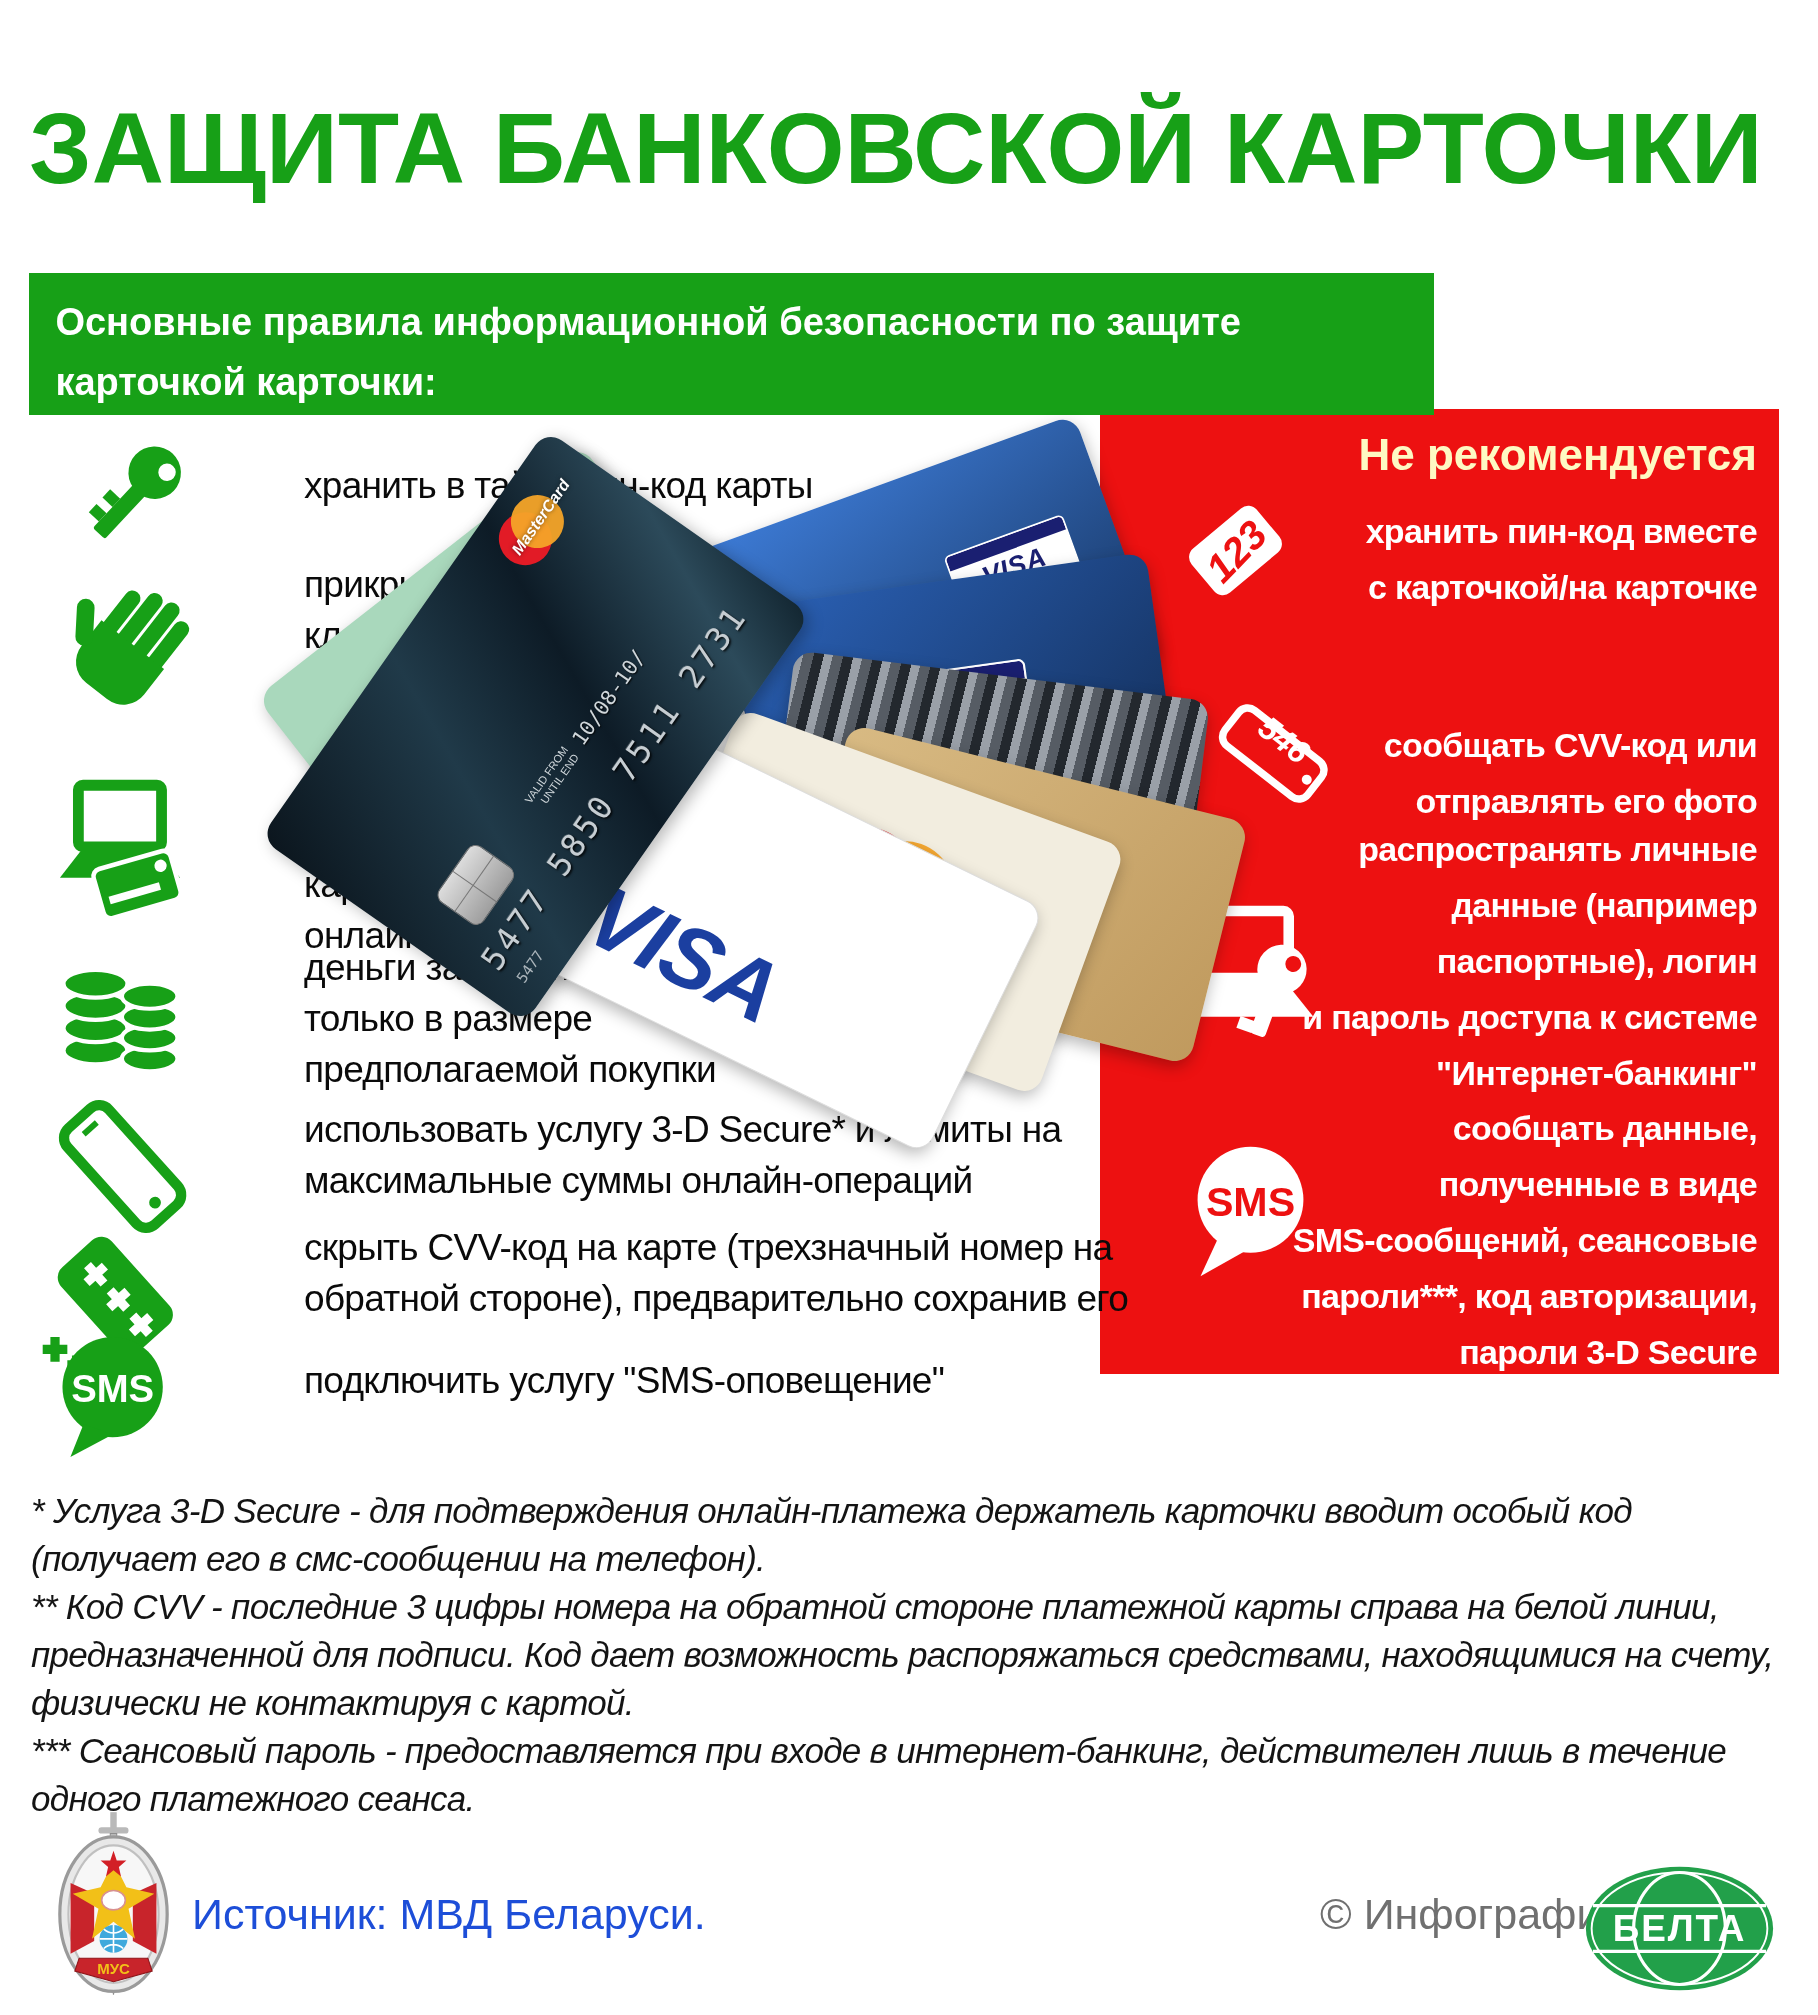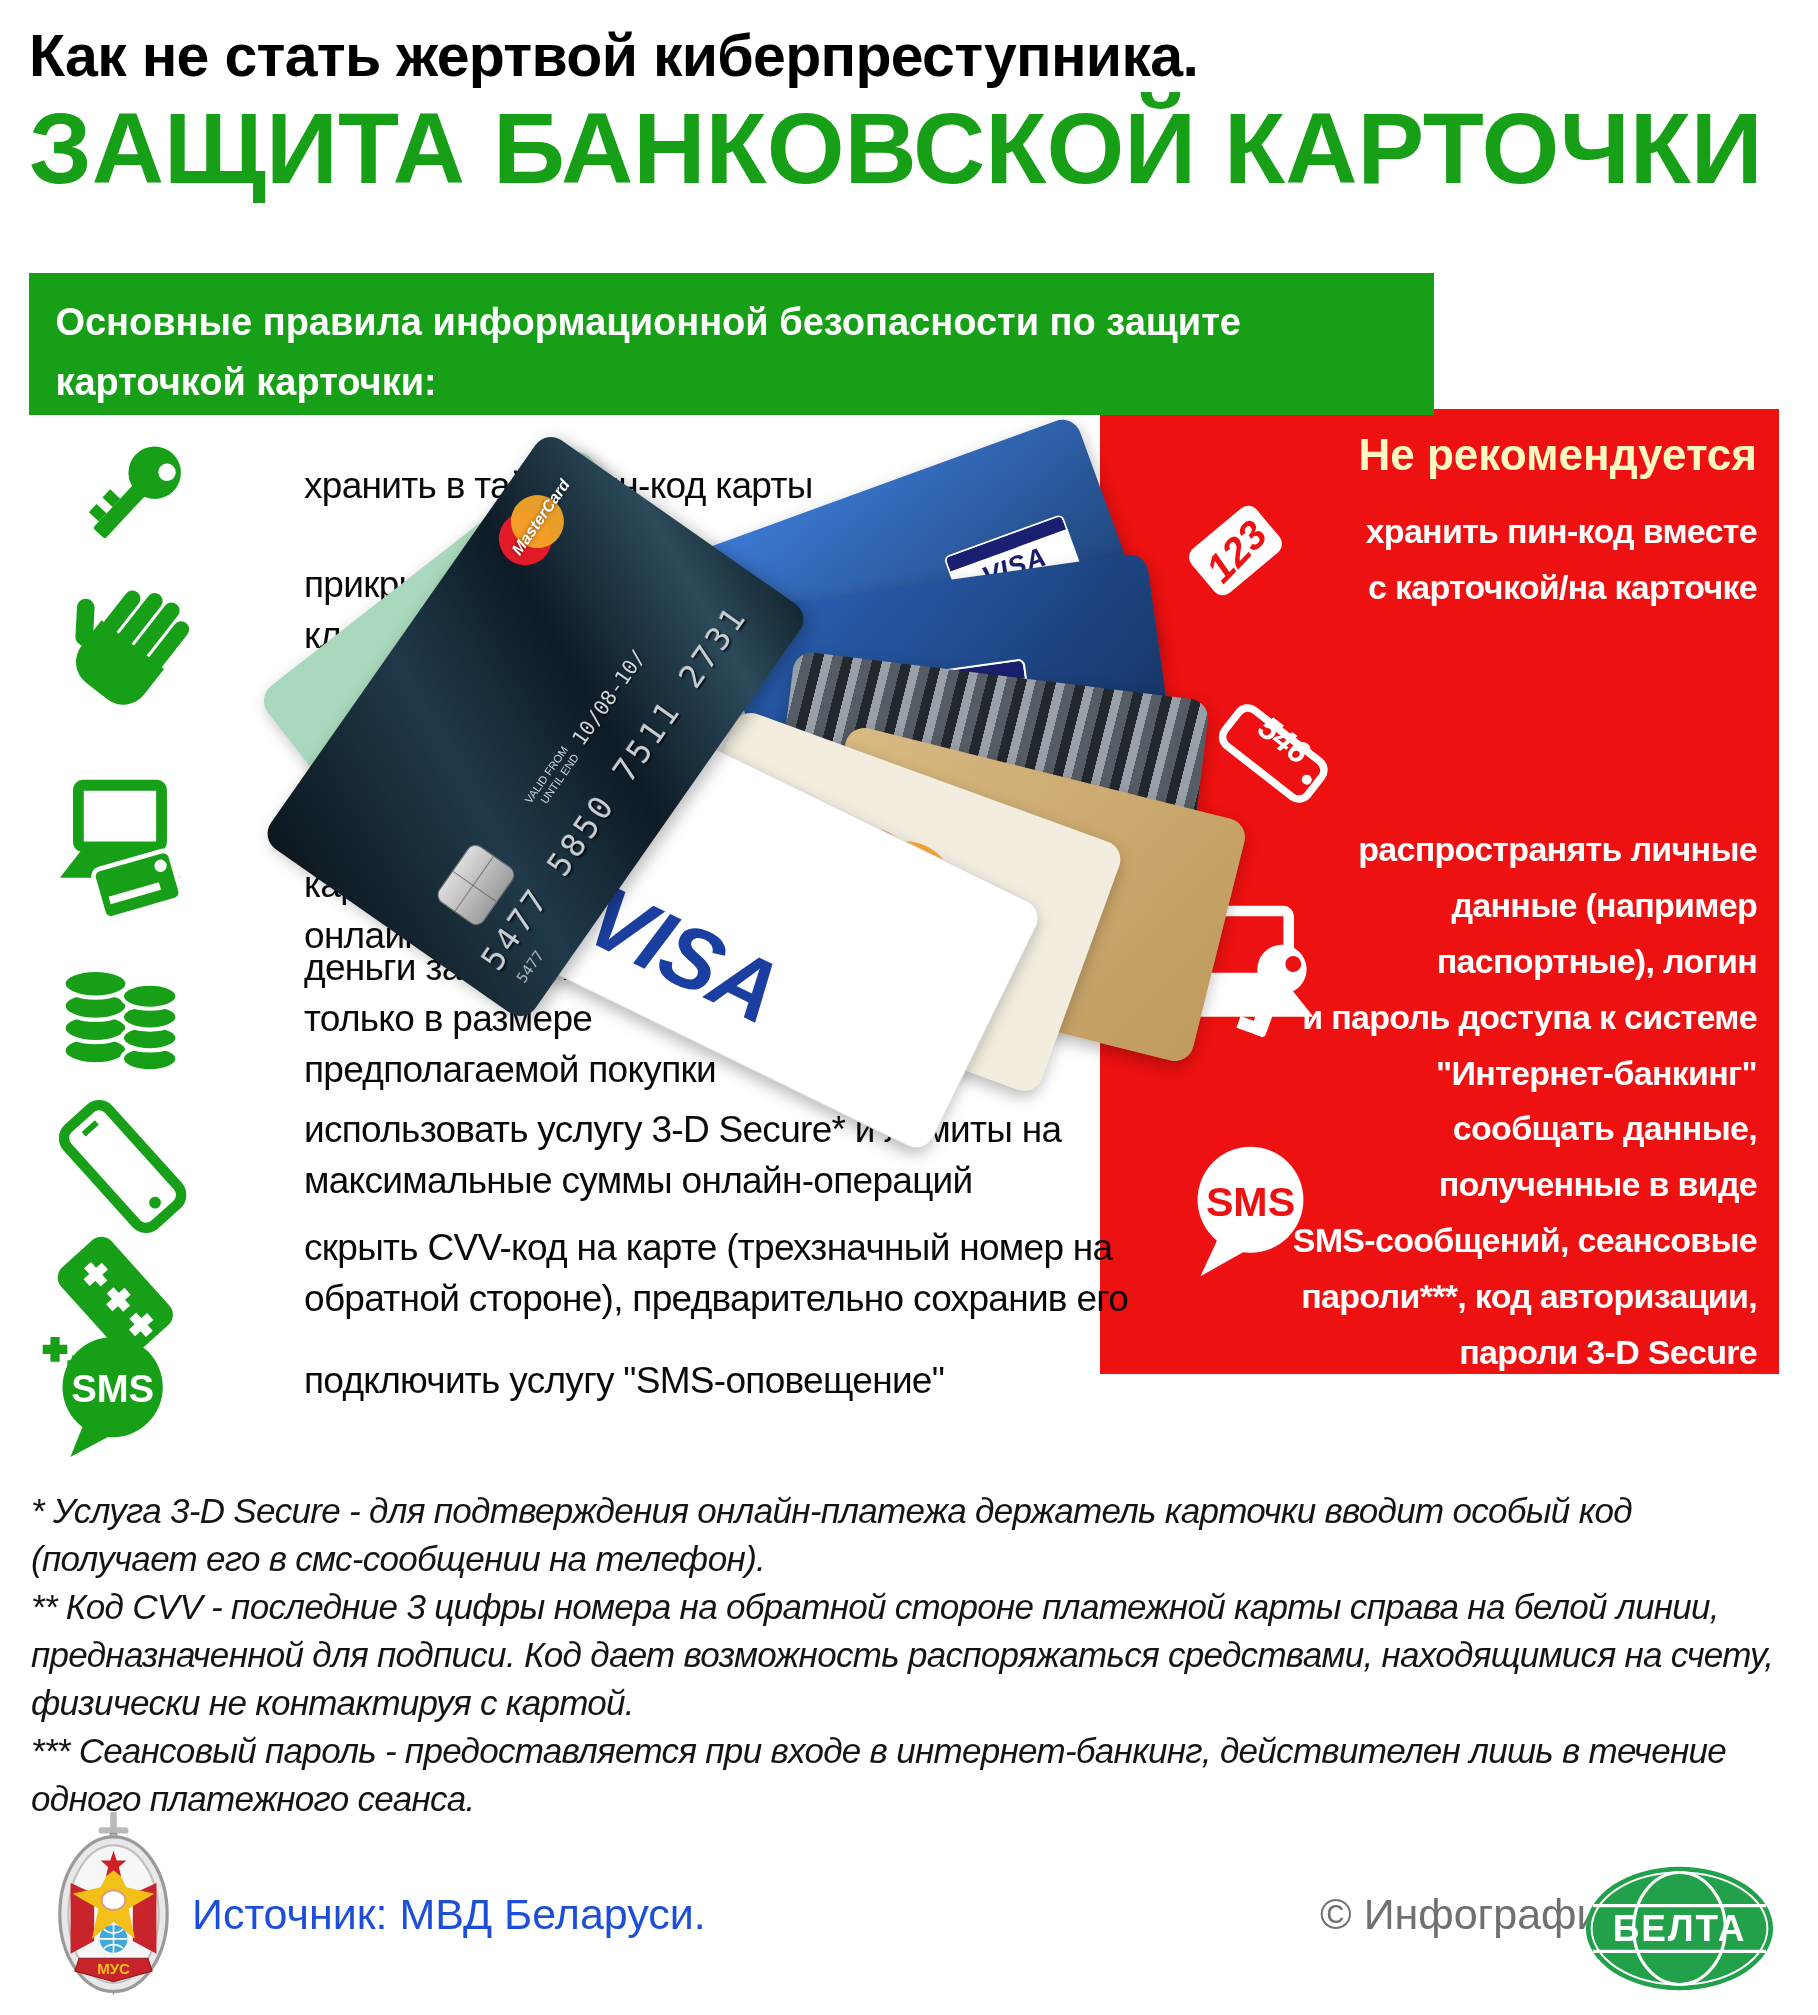--- a/index.html
+++ b/index.html
@@ -82,21 +82,20 @@
              letter-spacing:-0.7px;color:#141414;white-space:pre-line;}
   .src{left:192px;top:1890px;font-size:43px;color:#1d4ed8;}
   .copy{left:1320px;top:1890px;font-size:43px;color:#707070;}
   svg text{font-family:"Liberation Sans",sans-serif;}
 </style>
 </head>
 <body>
 
 <div class="poster">
 
-  <div class="abs title1">Как не стать жертвой киберпреступника.</div>
   <div class="abs title2">ЗАЩИТА БАНКОВСКОЙ КАРТОЧКИ</div>
   <div class="abs banner">Основные правила информационной безопасности по защите
 карточкой карточки:</div>
 
   <svg class="abs tip-icon" style="left:70px;top:434px;width:125px;height:125px;" viewBox="0 0 100 100">
     <g fill="#17A017" transform="rotate(43 50 50)">
       <circle cx="50" cy="24" r="21"></circle>
         <circle cx="57" cy="17" r="7" fill="#fff"></circle>
       <rect x="44" y="40" width="13" height="50" rx="2"></rect>
       <rect x="33" y="58" width="11" height="9"></rect>
@@ -195,20 +194,22 @@
     <div class="abs dont-text" style="top:94px;">хранить пин-код вместе
 с карточкой/на карточке</div>
 
     <svg class="dont-icon" style="left:110px;top:283px;width:125px;height:125px;" viewBox="0 0 100 100">
       <g transform="rotate(-52 50 50)">
         <rect x="33" y="8" width="36" height="84" rx="9" fill="none" stroke="#fff" stroke-width="6"></rect>
         <circle cx="51" cy="84" r="4" fill="#fff"></circle>
         <text transform="translate(56 50) rotate(90)" text-anchor="middle" font-size="26" font-style="italic" font-weight="bold" fill="#fff" font-family="DejaVu Serif, serif">546</text>
       </g>
     </svg>
+    <div class="abs dont-text" style="top:308px;">сообщать CVV-код или
+отправлять его фото</div>
 
     <svg class="dont-icon" style="left:62px;top:488px;width:176px;height:176px;" viewBox="0 0 100 100">
       <rect x="22" y="8" width="50" height="38" rx="3" fill="none" stroke="#fff" stroke-width="6"></rect>
       <path d="M8 68 L24 48 H70 L86 68 Z" fill="#fff"></path>
       <g fill="#fff" transform="rotate(20 62 58)">
         <circle cx="62" cy="40" r="14"></circle>
           <circle cx="67" cy="35" r="4.5" fill="#ED1111"></circle>
         <rect x="57" y="52" width="9" height="28" rx="2"></rect>
         <rect x="49" y="62" width="9" height="7"></rect>
           <rect x="49" y="73" width="9" height="7"></rect>

